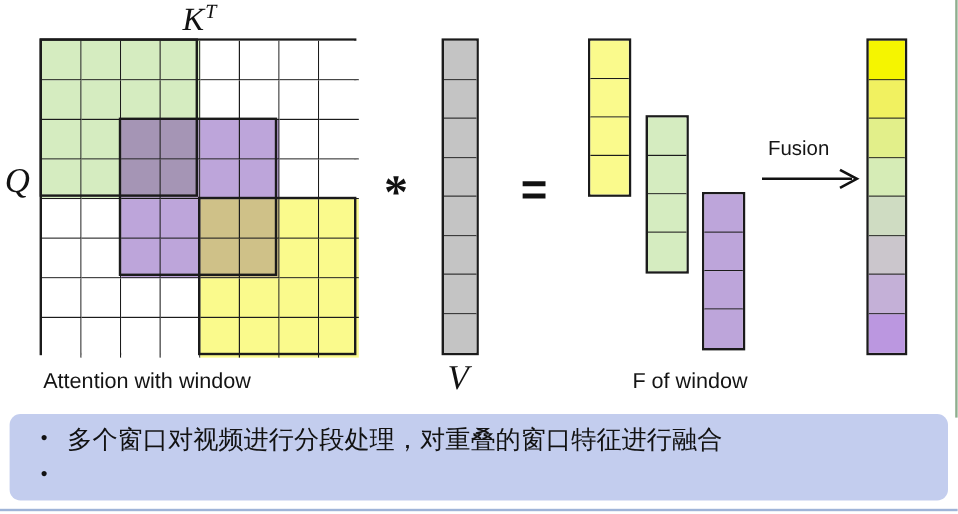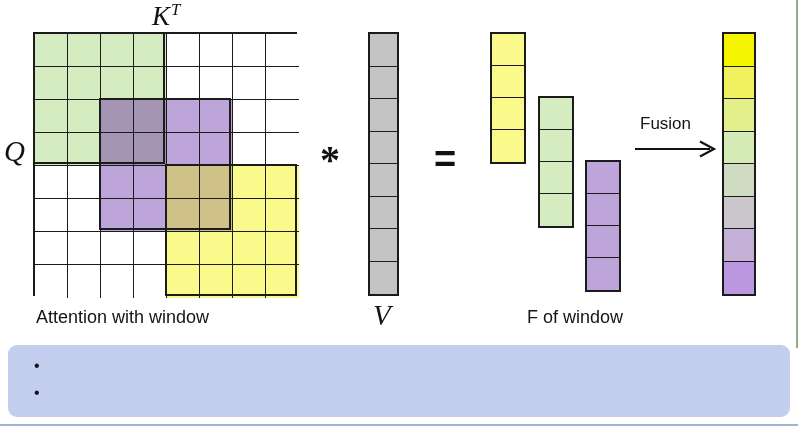--- a/index.html
+++ b/index.html
@@ -305,20 +305,21 @@
       <div class="vcell" style="background: rgb(187, 151, 224);"></div>
     </div>
 
   <div class="abs caption" id="cap-fwin">F of window</div>
   <div class="abs caption" id="cap-attn">Attention with window</div>
 
   <div class="abs" id="bullet-panel">
     <ul>
         <li>
           <span class="dot">•</span>
+          <span>多个窗口对视频进行分段处理，对重叠的窗口特征进行融合</span>
         </li>
         <li>
           <span class="dot">•</span>
         </li>
       </ul>
   </div>
   <div class="abs" id="bottom-rule"></div>
 
 <div class="win-outline" style="left: 33px; top: 32px; width: 132px; height: 132px;"></div>
     <div class="win-outline" style="left: 99px; top: 98px; width: 132px; height: 132px;"></div>

